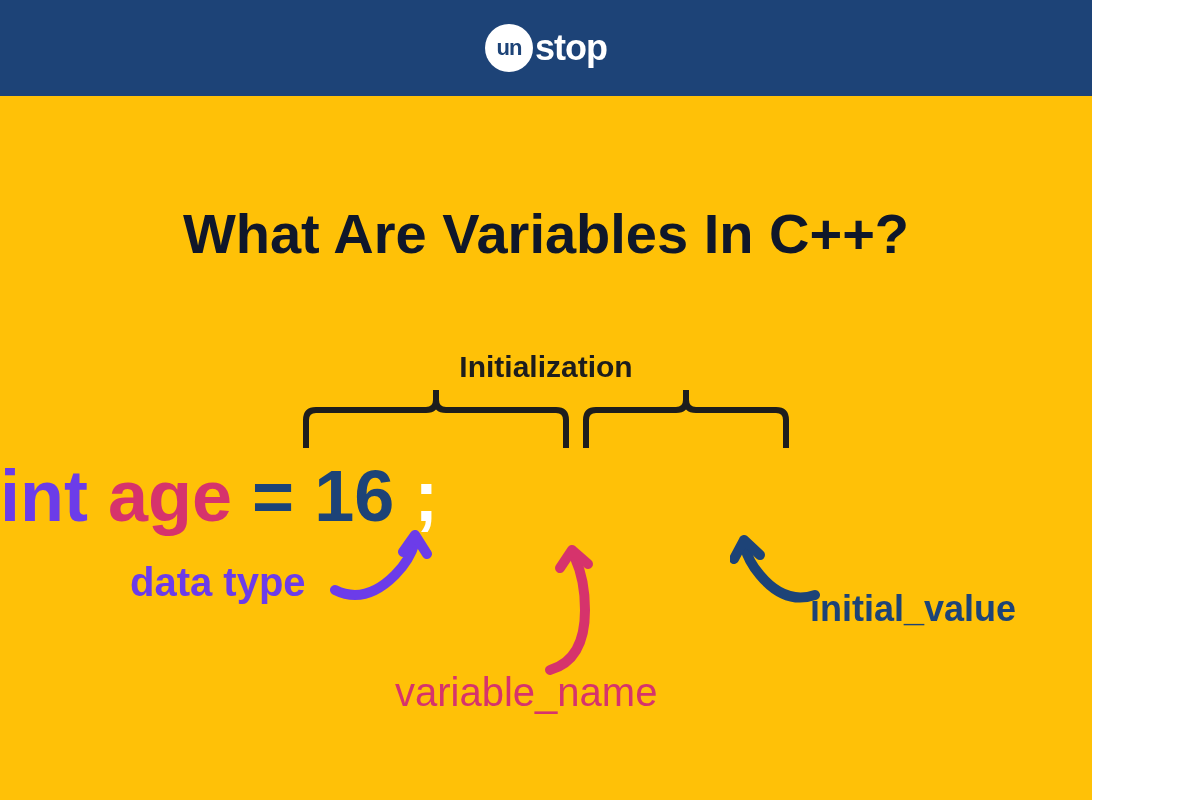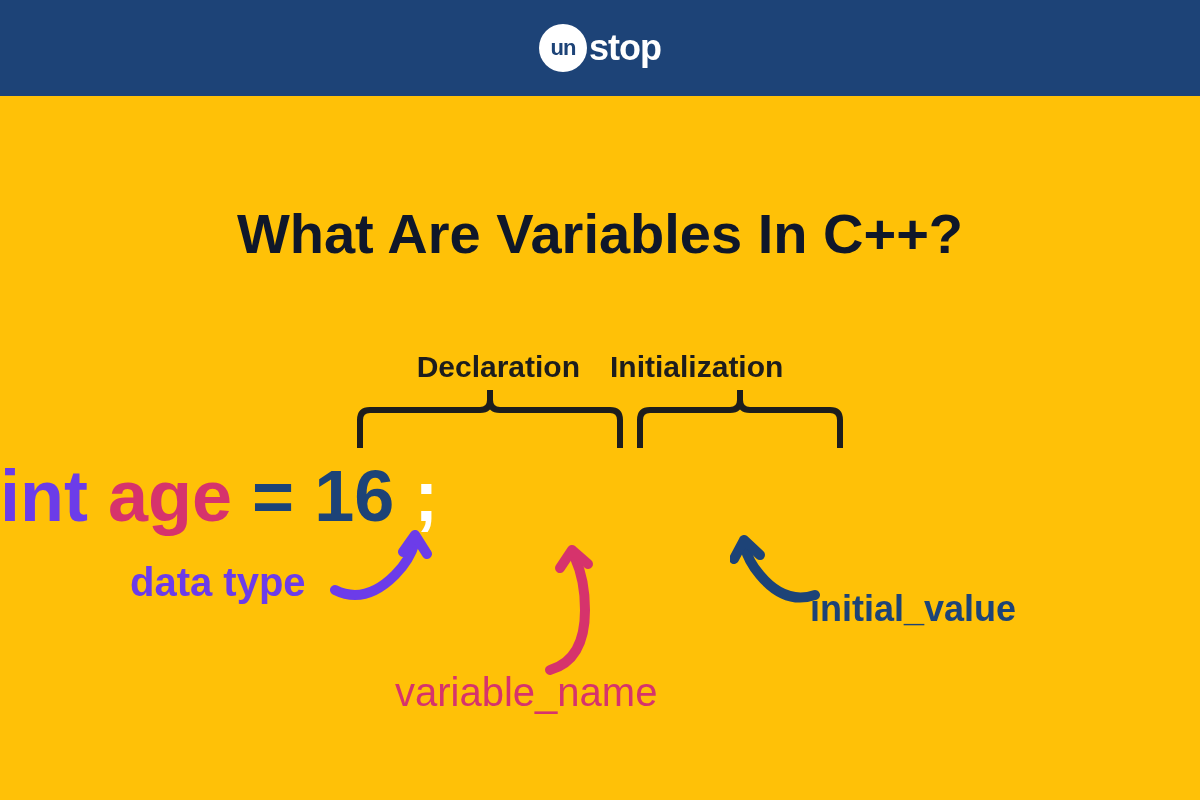--- a/index.html
+++ b/index.html
@@ -1,17 +1,17 @@
 <!DOCTYPE html>
 <html><head>
 <meta charset="utf-8">
 <style>
   * { margin: 0; padding: 0; box-sizing: border-box; }
   html, body { width: 1200px; height: 800px; overflow: hidden; font-family: Arial, Helvetica, sans-serif; }
-  .page { width: 1200px; height: 800px; background: #ffc107; position: relative; }
+  .page { width: 1092px; height: 800px; background: #ffc107; position: relative; }
   .header { width: 100%; height: 96px; background: #1d4377; display: flex; align-items: center; justify-content: center; }
   .logo { display: flex; align-items: center; gap: 0; }
   .logo-circle {
     width: 48px; height: 48px; border-radius: 50%;
     background: #ffffff; color: #1d4377;
     display: flex; align-items: center; justify-content: center;
     font-weight: 800; font-size: 22px; letter-spacing: -1px;
   }
   .logo-rest { color: #fff; font-weight: 800; font-size: 36px; margin-left: 2px; letter-spacing: -1px; }
   .title {
@@ -64,21 +64,20 @@
   <div class="header">
     <div class="logo">
       <div class="logo-circle">un</div>
       <div class="logo-rest">stop</div>
     </div>
   </div>
 
   <div class="title">What Are Variables In C++?</div>
 
   <div class="top-labels">
-    <span>Declaration</span>
     <span>Initialization</span>
   </div>
 
   <div class="brackets">
 
     <svg width="270" height="60">
       <path d="M5 55 L5 30 Q5 20 15 20 L125 20 Q135 20 135 10 L135 0 L135 10 Q135 20 145 20 L255 20 Q265 20 265 30 L265 55" fill="none" stroke="#1d1d1d" stroke-width="6" stroke-linecap="square"></path>
     </svg>
 
     <svg width="210" height="60">

